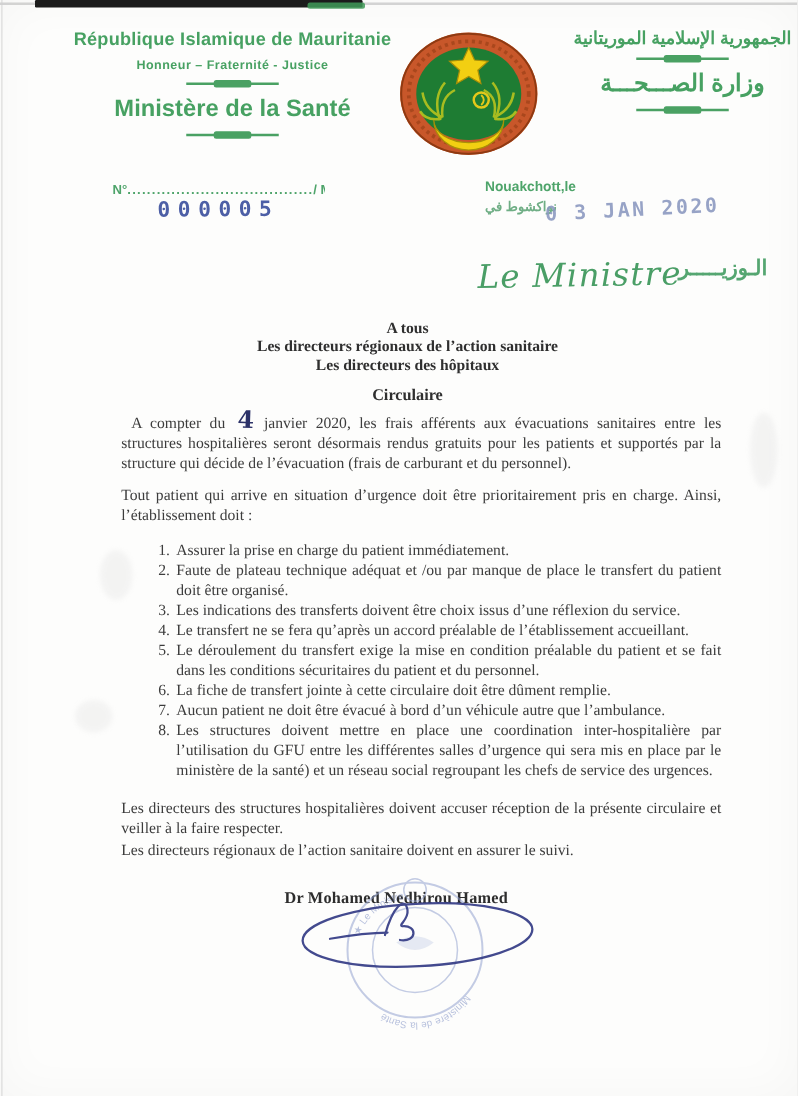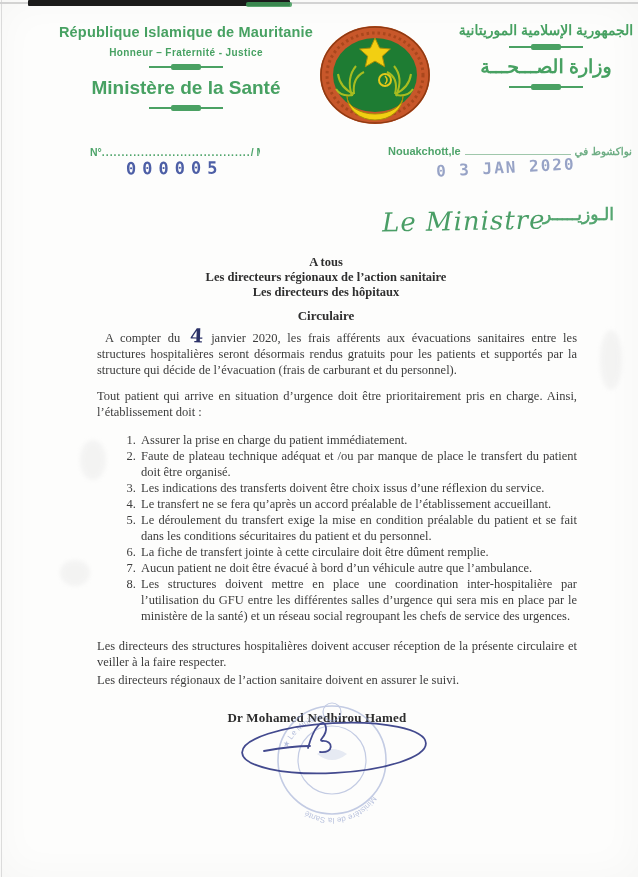--- a/index.html
+++ b/index.html
@@ -32,22 +32,22 @@
   .seal{position:absolute;left:318px;top:24px;}
 
   
   .ref-number{position:absolute;left:90px;top:146px;width:170px;
     font-family:"Liberation Sans",sans-serif;font-weight:bold;font-size:10.5px;color:#4ea46a;
     white-space:nowrap;overflow:hidden;}
   .ref-dots{letter-spacing:1px;}
   .number-stamp{position:absolute;left:126px;top:158px;
     font-family:"DejaVu Sans Mono",monospace;font-weight:bold;font-size:17px;
     letter-spacing:6px;color:#4d5fa6;transform:rotate(-.5deg);}
-  .ref-place{position:absolute;left:388px;top:144px;width:244px;display:flex;align-items:center;
-    font-family:"Liberation Sans",sans-serif;font-weight:bold;font-size:11px;color:#4ea46a;}
+  .ref-place{position:absolute;left:388px;top:144px;width:244px;display:flex;align-items:flex-start;
+    font-family:"Liberation Sans",sans-serif;font-weight:bold;font-size:11px;color:#4ea46a;flex-direction:column;}
   .place-fr{white-space:nowrap;}
   .place-rule{flex:1;border-bottom:1px solid #9fc7ab;margin:0 4px 2px 4px;height:10px;}
   .place-ar{white-space:nowrap;font-size:10.5px;color:#6fae85;}
   .date-stamp{position:absolute;left:436px;top:158px;
     font-family:"DejaVu Sans Mono",monospace;font-size:16px;font-weight:bold;
     letter-spacing:2px;color:#8d9ac1;transform:rotate(-3deg);opacity:.9;}
 
   
   .minister-fr{position:absolute;left:382px;top:206px;
     font-family:"DejaVu Serif",serif;font-style:italic;font-size:26px;color:#4a9e66;

